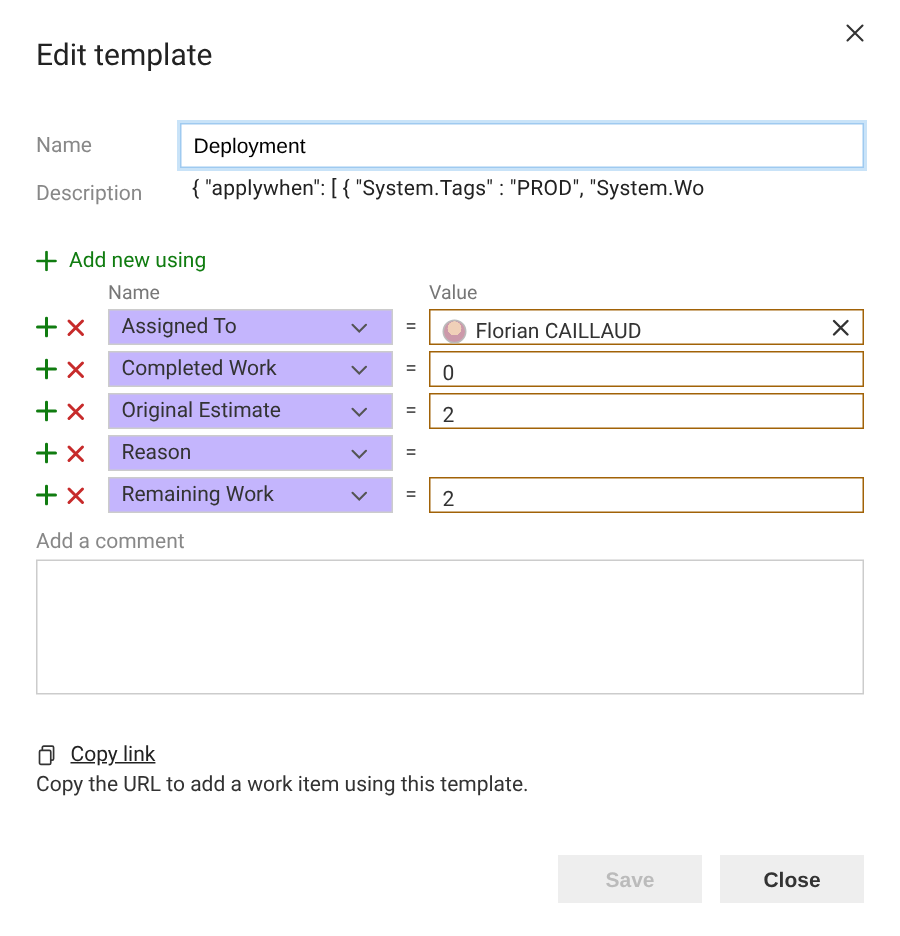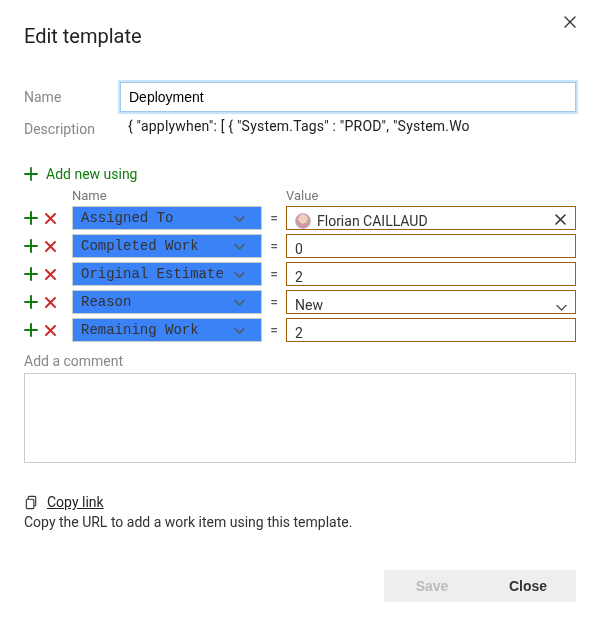--- a/index.html
+++ b/index.html
@@ -109,23 +109,22 @@
   .row-actions .x-icon { color:#c72b2b; cursor:pointer; }
   .combo {
     width: 190px;
     height: 24px;
     display: flex;
     align-items: center;
     justify-content: space-between;
     border: 1px solid #ccc;
     padding: 0 16px 0 8px;
     font-size: 14px;
-    background: #3b82f6;
+    background: #c4b5fd;
     flex-shrink:0;
-    font-family:Liberation Mono, monospace;
   }
   .chevron svg { width:11px; height:11px; display:block; color:#555; }
   .value-input {
     flex: 1;
     height: 24px;
     border: 1px solid #a16207;
     padding: 0 8px;
     font-size: 14px;
     display: flex;
     align-items: flex-end;
@@ -174,21 +173,21 @@
   .copy-hint {
     margin-top:4px;
     color:#333;
     font-size:14px;
   }
   .footer {
     position:absolute;
     bottom: 22px;
     right: 24px;
     display:flex;
-    gap:0;
+    gap:12px;
   }
   .btn {
     min-width: 96px;
     height: 32px;
     border: none;
     background:#eee;
     font-size:14px;
     cursor:pointer;
     color:#333;
     font-weight:600;
@@ -340,28 +339,20 @@
           </div>
           <div class="combo">
             <span>Reason</span>
             <span class="chevron">
               <svg viewBox="0 0 11 11">
                 <path d="M1 3.5 L5.5 8 L10 3.5" stroke="currentColor" stroke-width="1.4" fill="none" stroke-linecap="round"></path>
               </svg>
             </span>
           </div>
           <div class="col-eq">=</div>
-          <div class="value-input">
-            <span><span>New</span></span>
-            <span class="chevron">
-              <svg viewBox="0 0 11 11">
-                <path d="M1 3.5 L5.5 8 L10 3.5" stroke="currentColor" stroke-width="1.4" fill="none" stroke-linecap="round"></path>
-              </svg>
-            </span>
-          </div>
         </div>
         <div class="field-row">
           <div class="row-actions">
             <span class="plus-icon">
               <svg viewBox="0 0 14 14">
                 <path d="M7 1 V13 M1 7 H13" stroke="currentColor" stroke-width="2" stroke-linecap="round"></path>
               </svg>
             </span>
             <span class="x-icon">
               <svg viewBox="0 0 13 13">

